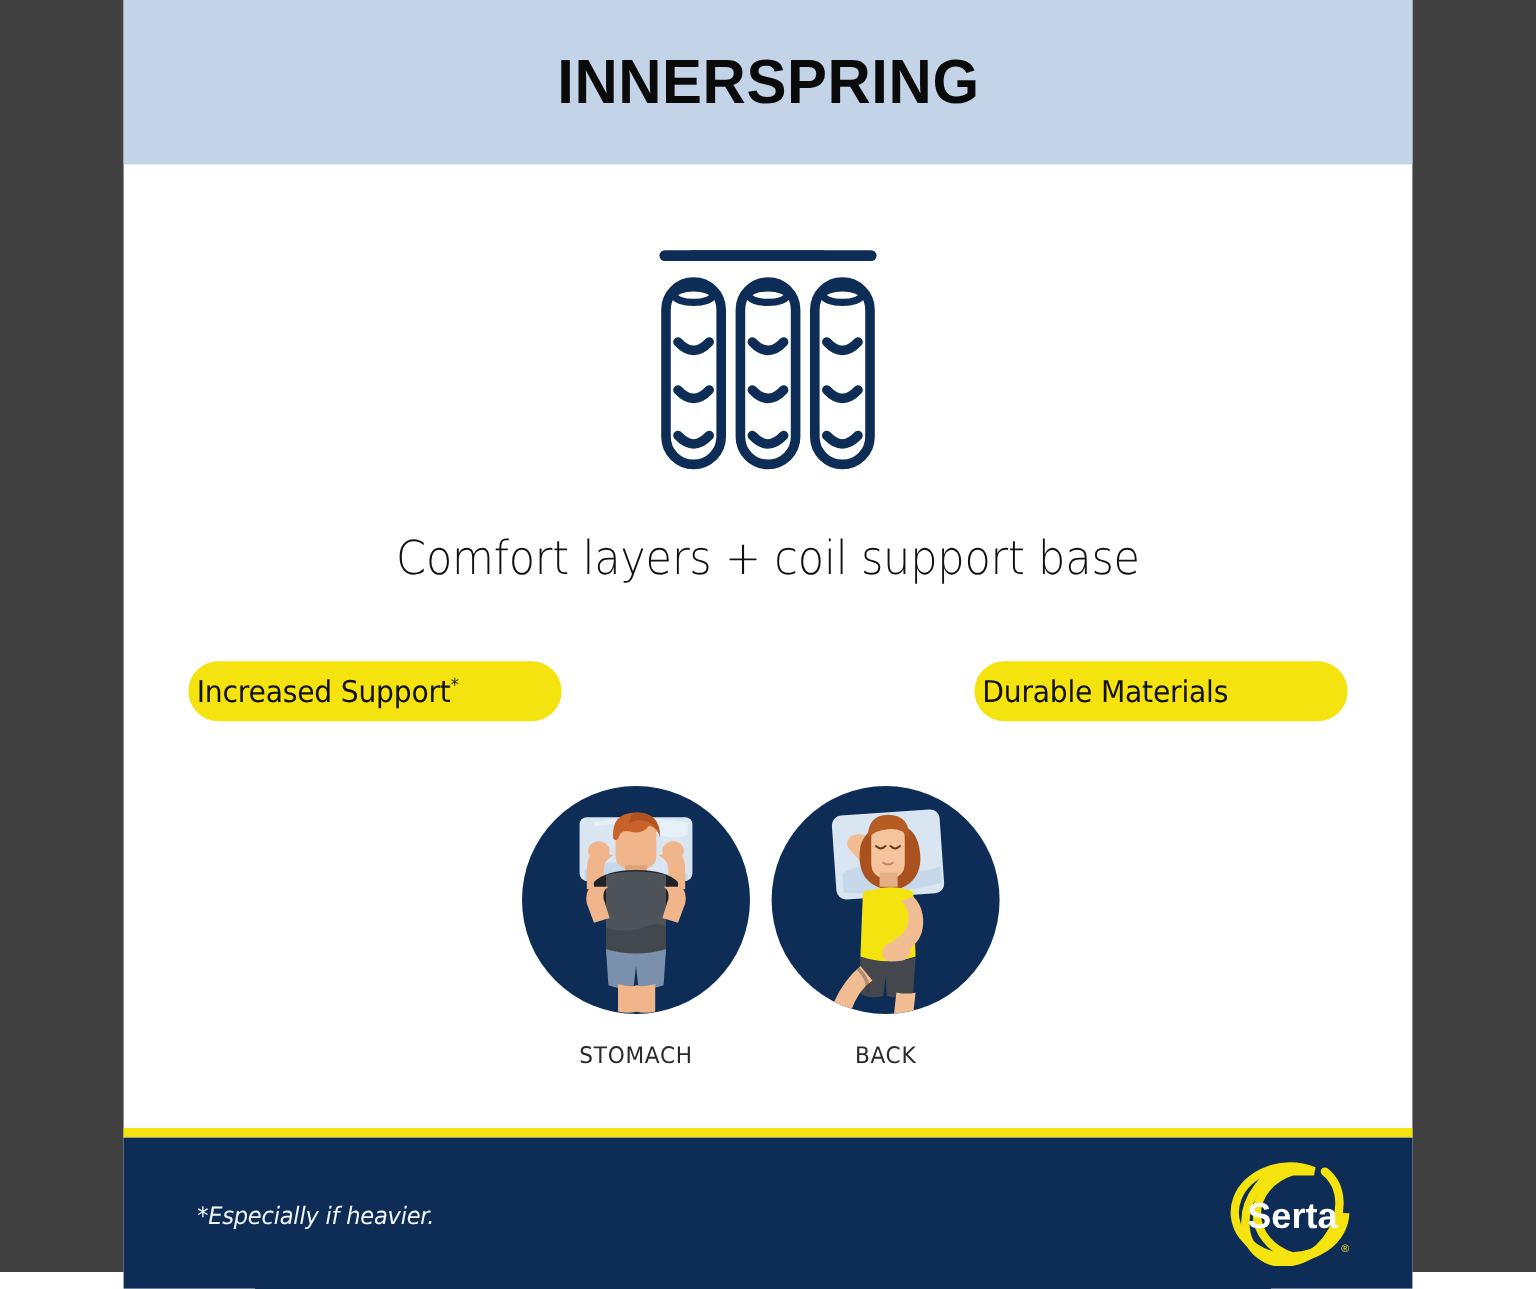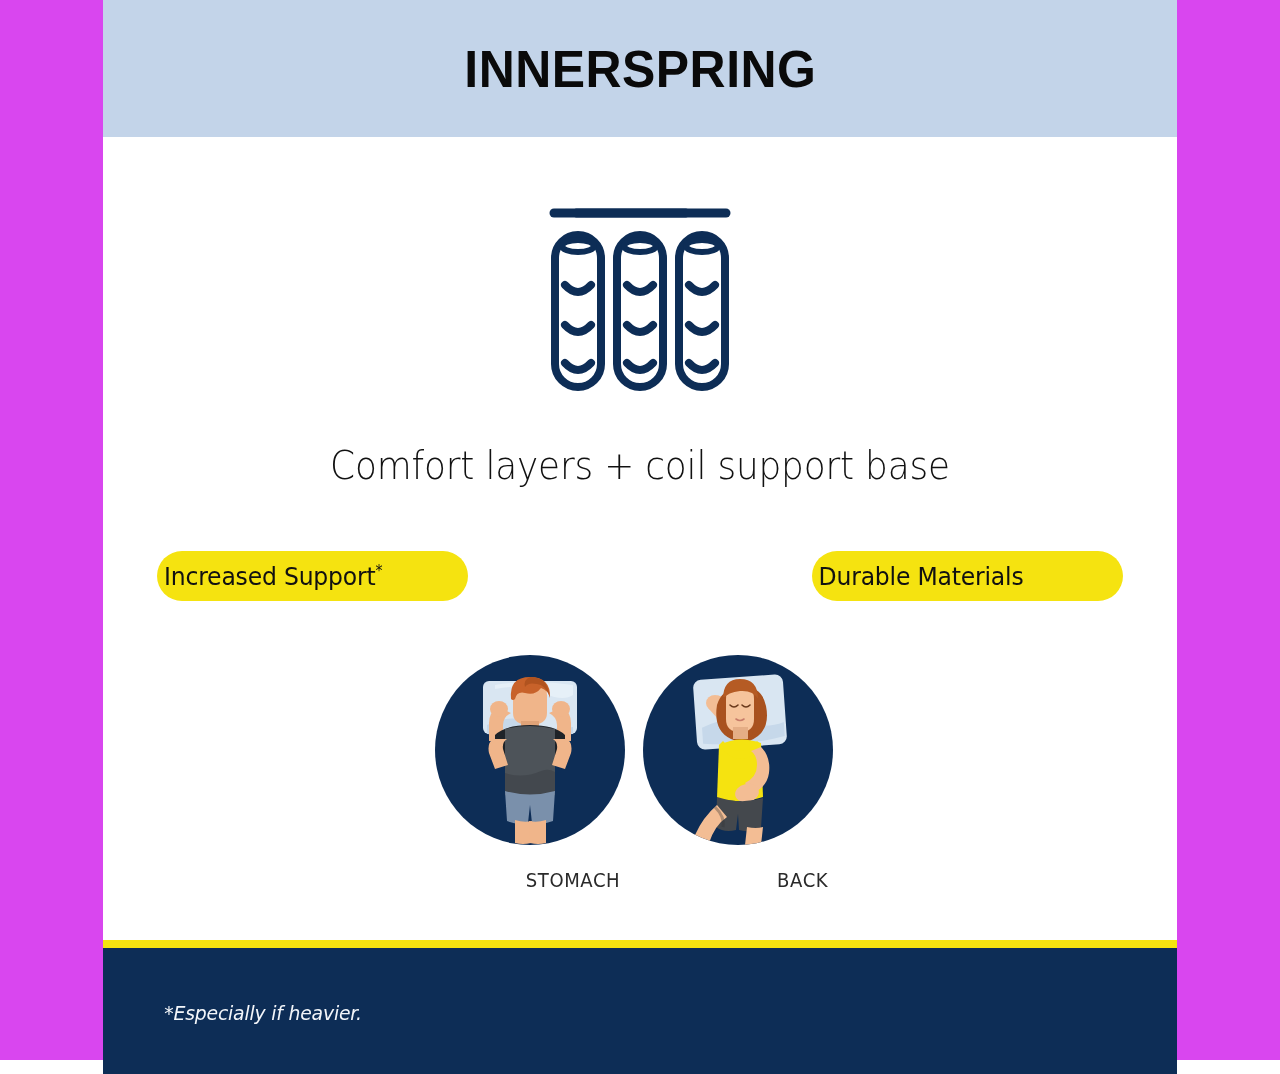--- a/index.html
+++ b/index.html
@@ -11,21 +11,21 @@
     width: 1280px;
     height: 1074px;
     font-family: "Liberation Sans", sans-serif;
     overflow: hidden;
   }
 
   .page {
     position: relative;
     width: 1280px;
     height: 1060px;
-    background: #d946ef;
+    background: #404040;
   }
 
   
   .card {
     position: absolute;
     left: 103px;
     top: 0;
     width: 1074px;
     height: 1074px;
     background: #ffffff;
@@ -117,21 +117,21 @@
   .positions {
     position: absolute;
     left: 0;
     top: 655px;
     width: 1074px;
     height: 260px;
   }
   .position {
     position: absolute;
     width: 190px;
-    text-align: right;
+    text-align: center;
   }
   .position.stomach { left: 332px; }
   .position.back    { left: 540px; }
 
   .pos-circle {
     width: 190px;
     height: 190px;
     border-radius: 50%;
     background: #0d2d56;
     overflow: hidden;
@@ -318,16 +318,31 @@
           </svg>
         </div>
         <div class="pos-label">BACK</div>
       </div>
 
     </div>
 
     <div class="footer-stripe"></div>
     <div class="footer">
       <div class="footnote">*Especially if heavier.</div>
+      <div class="serta-logo">
+        <svg viewBox="0 0 104 88" width="104" height="88" aria-hidden="true">
+
+          <path d="M70,9
+                   A46,38 0 1 0 96,44
+                   A46,38 0 0 1 52,80
+                   A46,38 0 0 1 52,9
+                   Z" fill="none" stroke="#f5e310" stroke-width="7" stroke-linecap="round"></path>
+          <ellipse cx="52" cy="44" rx="44" ry="36" fill="none" stroke="#f5e310" stroke-width="7" stroke-dasharray="210 60" transform="rotate(-52 52 44)" stroke-linecap="round"></ellipse>
+
+          <text x="52" y="56" text-anchor="middle" font-family="Liberation Sans, sans-serif" font-weight="700" font-size="30" fill="#ffffff">Serta</text>
+
+          <text x="96" y="76" text-anchor="middle" font-family="Liberation Sans, sans-serif" font-size="9" fill="#f5e310">®</text>
+        </svg>
+      </div>
     </div>
 
   </div>
 </div>
 
 </body></html>

